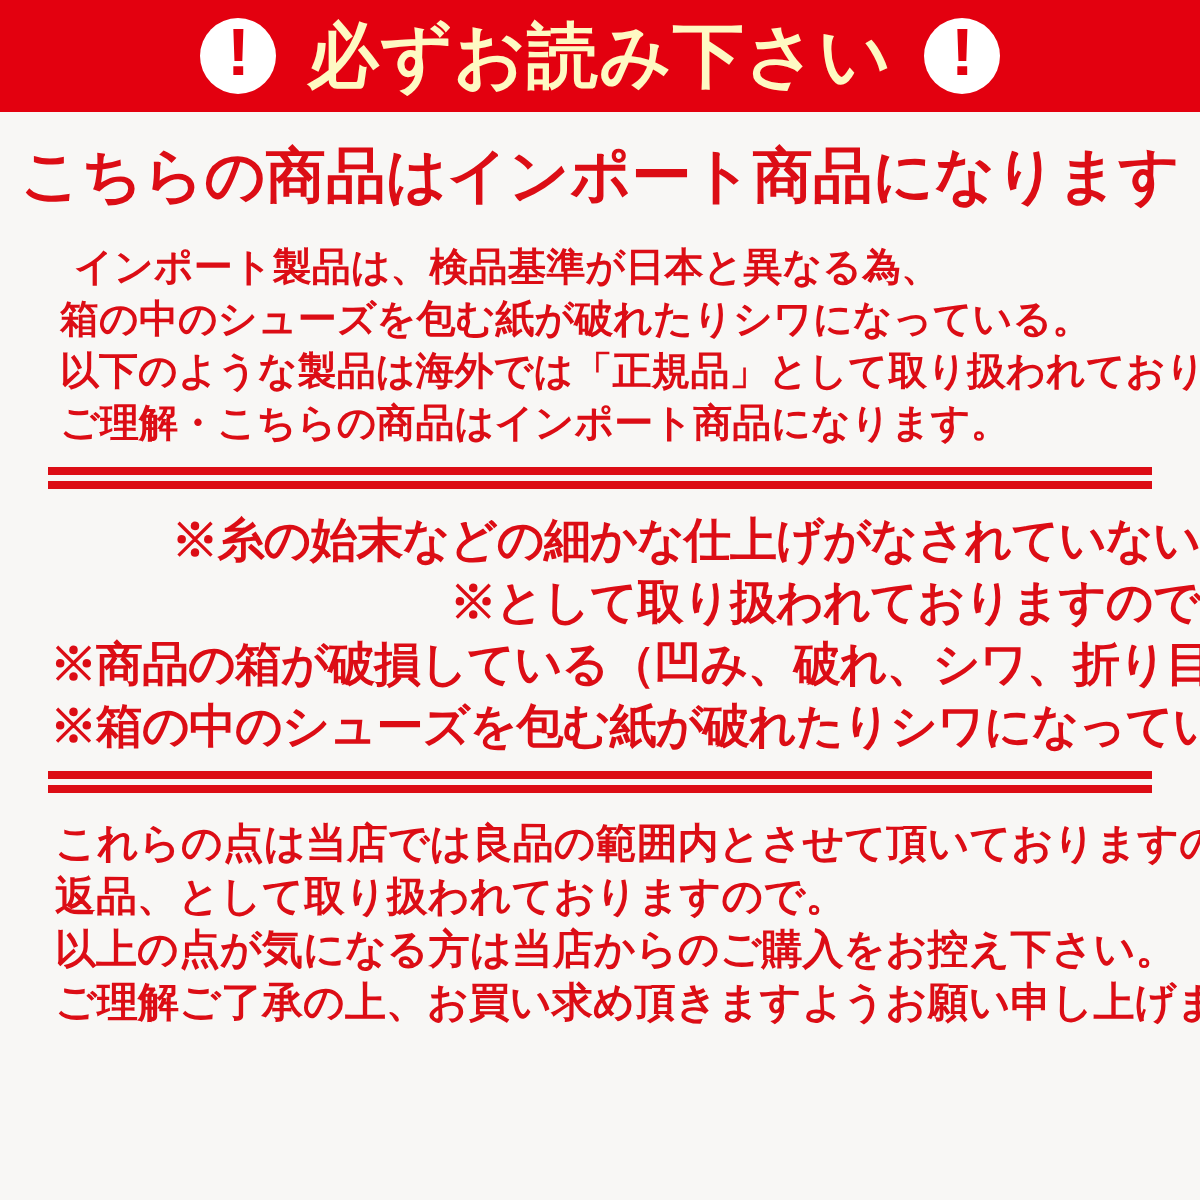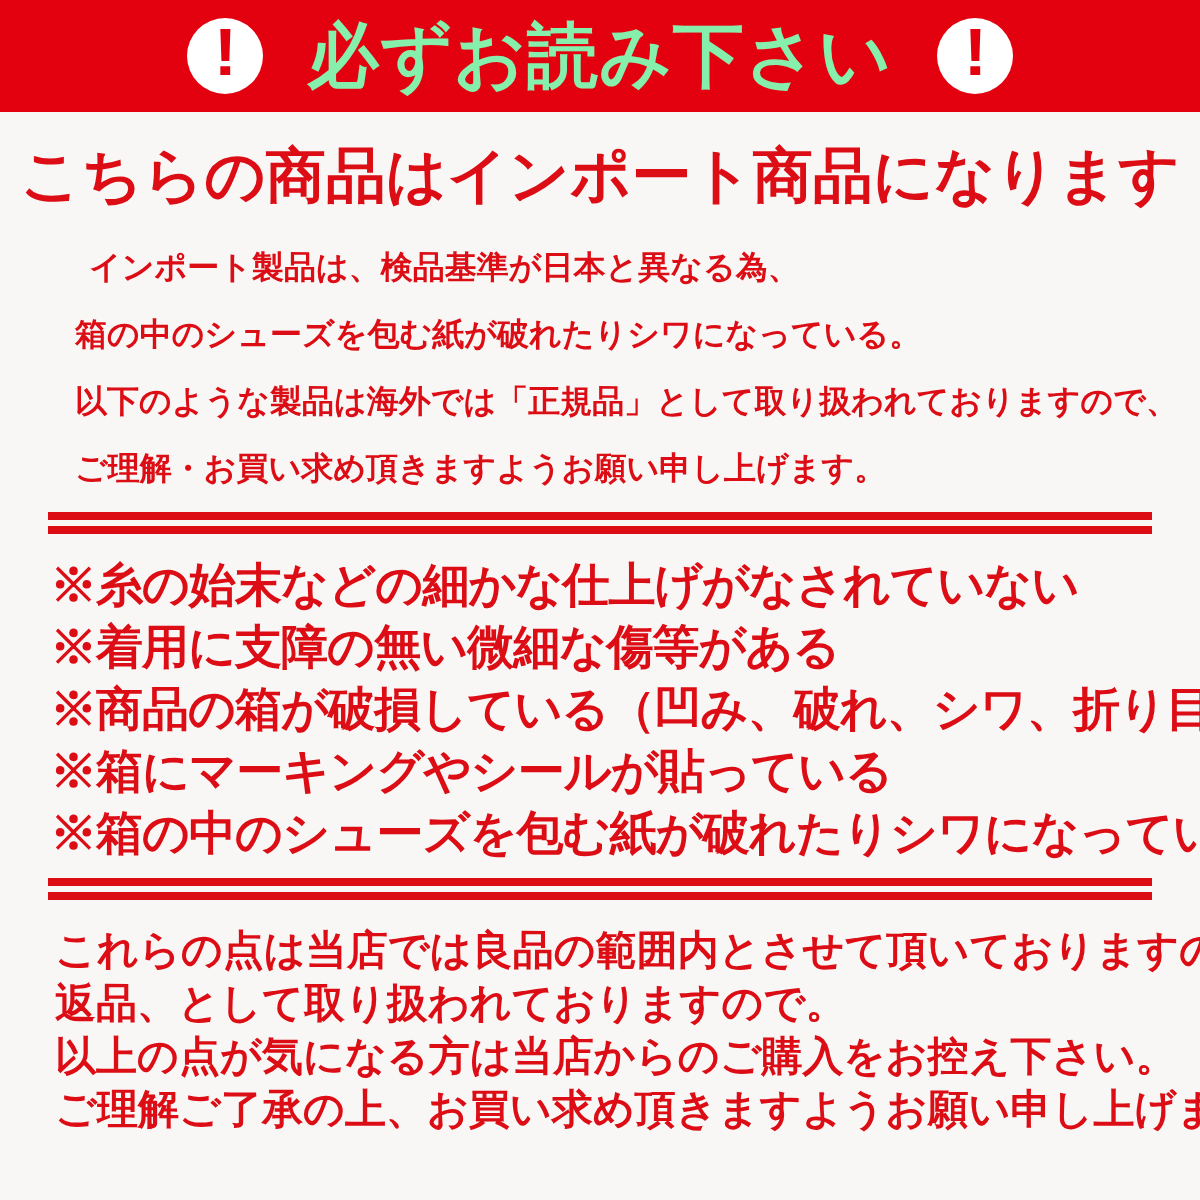--- a/index.html
+++ b/index.html
@@ -37,60 +37,60 @@
   }
   .excl-glyph {
     color: #e3000f;
     font-size: 56px;
     font-weight: 900;
     line-height: 1;
     transform: scaleY(1.18) scaleX(1.25);
     padding-bottom: 6px;
   }
   .banner-title {
-    margin: 17px;
-    color: #86efac;
+    margin: 4px;
+    color: #fef9c3;
     font-size: 71px;
     letter-spacing: 1px;
     white-space: nowrap;
     font-family: Liberation Serif, serif;
   }
 
   
   .heading {
     margin: 24px 0 24px 0;
     text-align: center;
     color: #dc0d15;
     font-size: 60px;
     letter-spacing: 0px;
     white-space: nowrap;
   }
 
   
   .intro { padding-left: 60px; }
   .intro p {
-    margin: 15px;
+    margin: 0;
     color: #dc0d15;
-    font-size: 32px;
+    font-size: 39px;
     line-height: 52px;
     white-space: nowrap;
   }
   .intro p:first-child { padding-left: 14px; }
 
   
   .divider { margin: 18px 48px 0 48px; }
   .divider .bar {
     display: block;
     height: 8px;
     background: #dc0d15;
   }
   .divider .bar + .bar { margin-top: 6px; }
 
   
-  .notes { padding-left: 50px; margin-top: 20px; }
+  .notes { padding-left: 50px; margin-top: 20px; text-align: right; }
   .notes p {
     margin: 0;
     color: #dc0d15;
     font-size: 47px;
     line-height: 62px;
     letter-spacing: -1px;
     white-space: nowrap;
   }
 
   .divider.bottom { margin-top: 14px; }
@@ -119,33 +119,32 @@
       <span class="excl-glyph">!</span>
     </span>
   </header>
 
   <h2 class="heading">こちらの商品はインポート商品になります</h2>
 
   <section class="intro">
     <p>インポート製品は、検品基準が日本と異なる為、</p>
     <p>箱の中のシューズを包む紙が破れたりシワになっている。</p>
     <p>以下のような製品は海外では「正規品」として取り扱われておりますので、</p>
-    <p>ご理解・お買い求め頂きますようお願い申し上げます。</p>
+    <p>ご理解・こちらの商品はインポート商品になります。</p>
   </section>
 
   <div class="divider">
     <span class="bar"></span>
     <span class="bar"></span>
   </div>
 
   <section class="notes">
     <p>※糸の始末などの細かな仕上げがなされていない</p>
-    <p>※着用に支障の無い微細な傷等がある</p>
+    <p>※として取り扱われておりますので</p>
     <p>※商品の箱が破損している（凹み、破れ、シワ、折り目など）</p>
-    <p>※箱にマーキングやシールが貼っている</p>
     <p>※箱の中のシューズを包む紙が破れたりシワになっている</p>
   </section>
 
   <div class="divider bottom">
     <span class="bar"></span>
     <span class="bar"></span>
   </div>
 
   <section class="closing">
     <p>これらの点は当店では良品の範囲内とさせて頂いておりますので</p>

